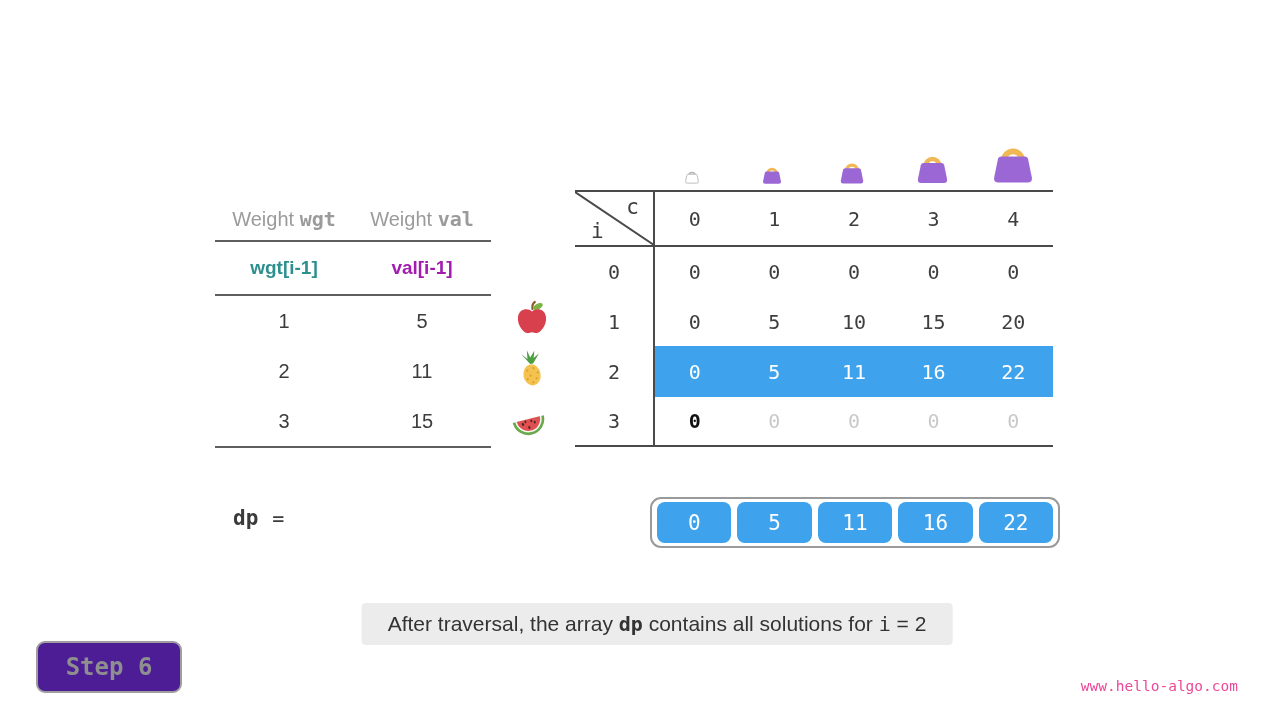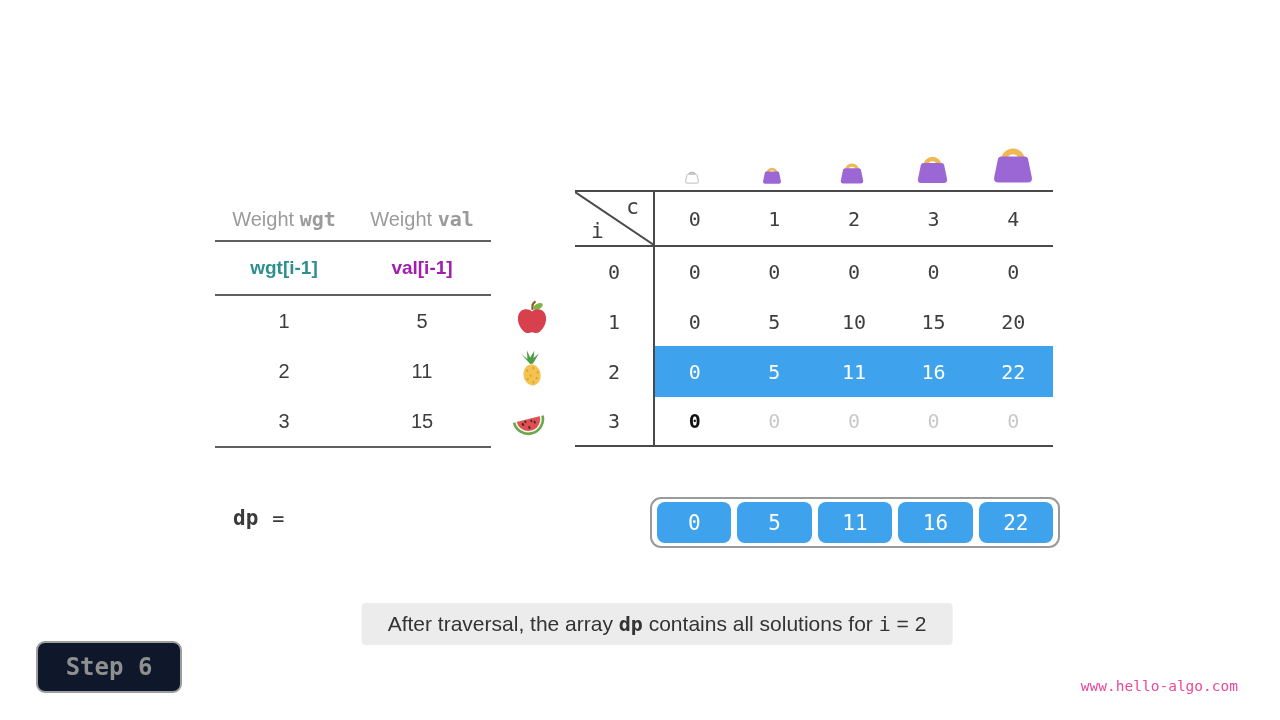--- a/index.html
+++ b/index.html
@@ -65,21 +65,21 @@
 
   
   .caption{position:absolute;left:657px;top:603px;transform:translateX(-50%);
            background:#ececec;border-radius:4px;padding:9px 26px;white-space:nowrap;
            font-size:21px;color:#333333;}
   .caption b{font-weight:bold;}
   .caption .code{font-family:"DejaVu Sans Mono",monospace;font-size:20px;}
 
   
   .step-badge{position:absolute;left:36px;top:641px;width:146px;height:52px;box-sizing:border-box;
-              border:2px solid #9e9e9e;border-radius:9px;background:#0f172a;
+              border:2px solid #9e9e9e;border-radius:9px;background:#4c1d95;
               display:flex;align-items:center;justify-content:center;
               font-family:"DejaVu Sans Mono",monospace;font-weight:bold;font-size:24px;color:#8f8f8f;}
 
   
   .watermark{position:absolute;right:42px;top:678px;font-family:"DejaVu Sans Mono",monospace;
              font-size:14.5px;color:#ec4899;}
 </style>
 </head>
 <body>
 

